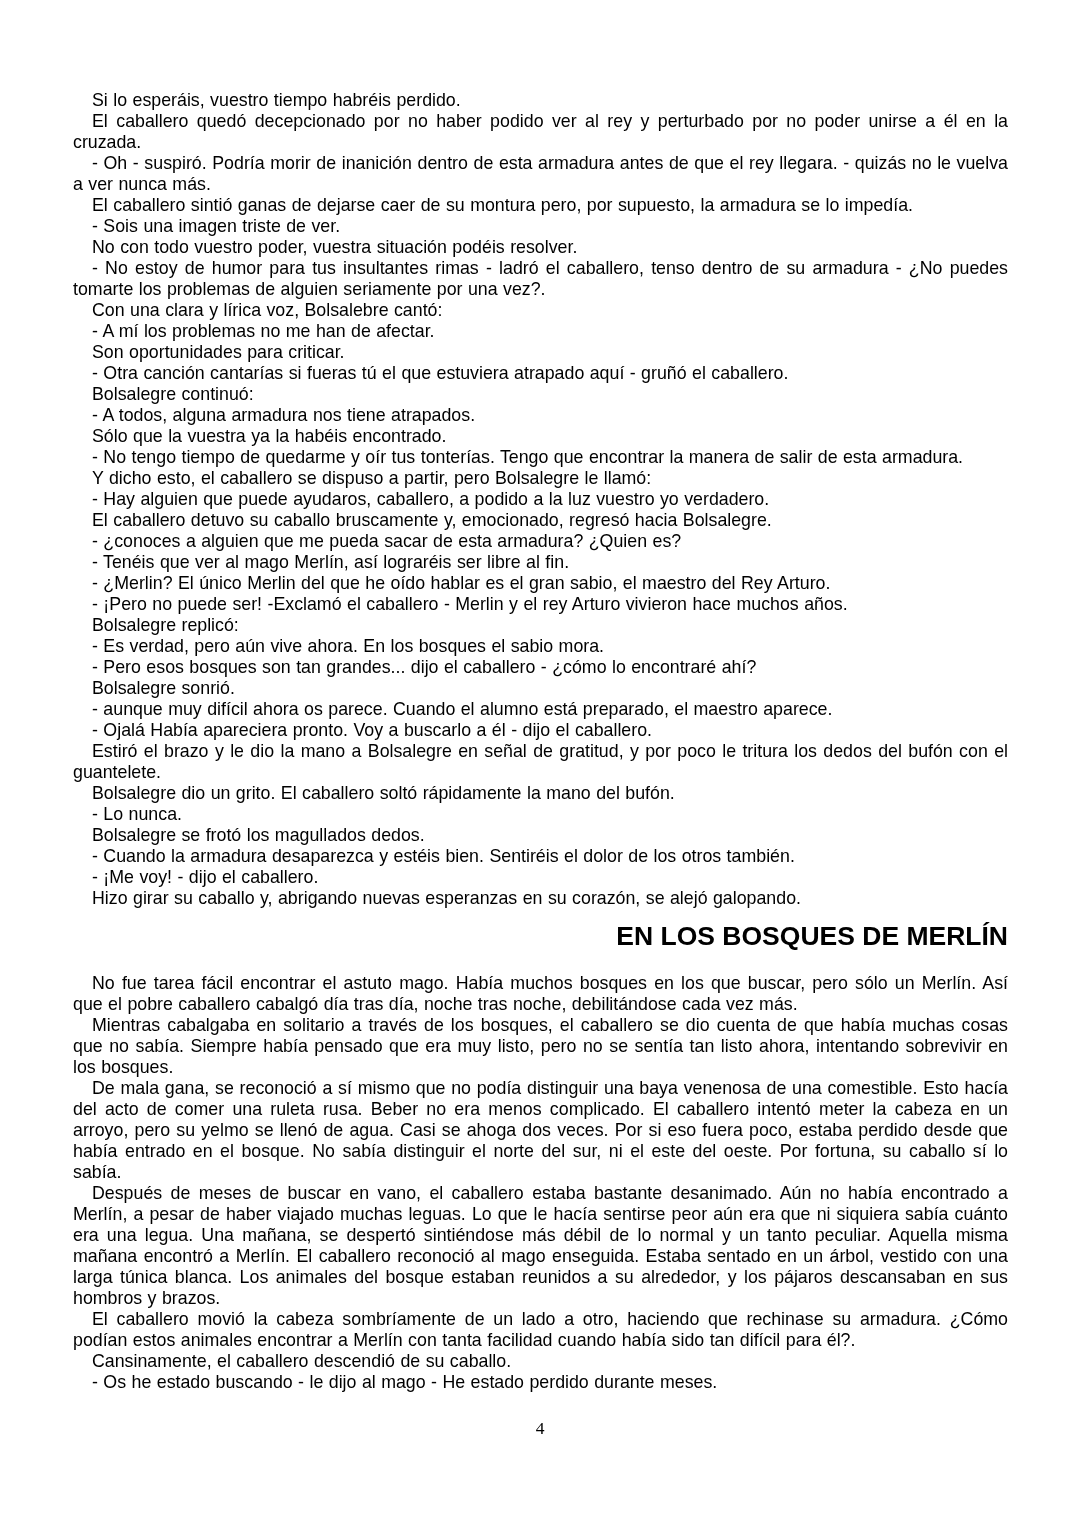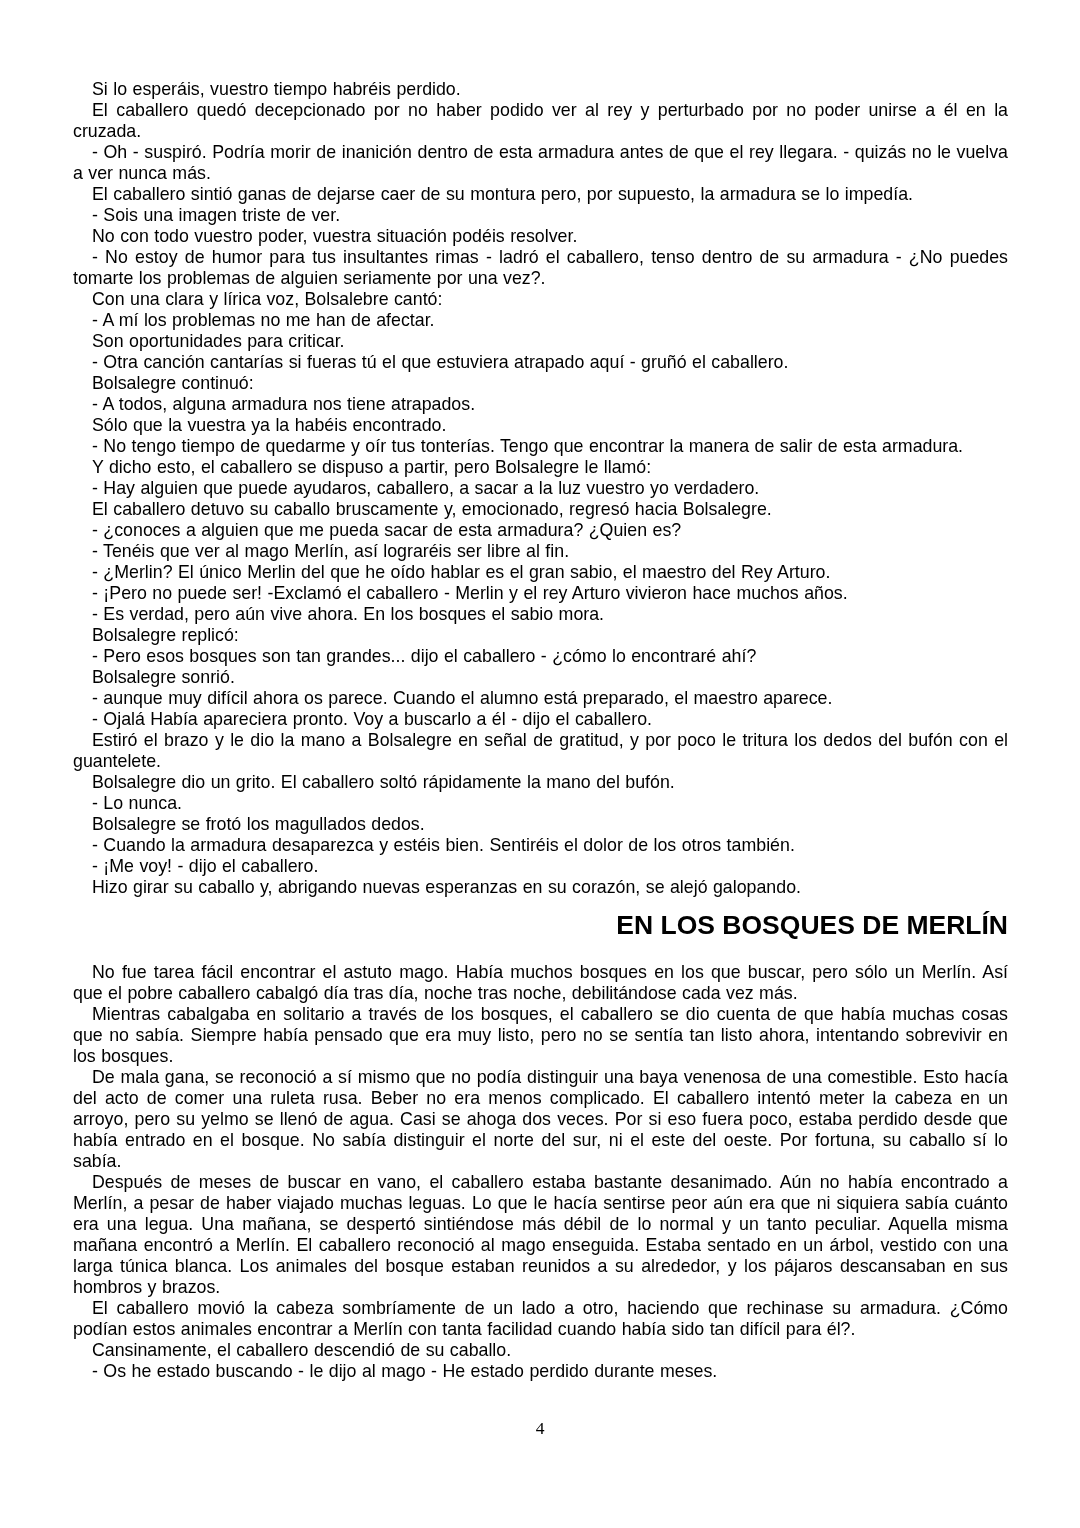--- a/index.html
+++ b/index.html
@@ -12,21 +12,21 @@
     width: 1080px;
     height: 1528px;
     background: #ffffff;
     overflow: hidden;
     font-family: "Liberation Sans", sans-serif;
     color: #000000;
   }
   .content {
     position: absolute;
     left: 73px;
-    top: 79px;
+    top: 90px;
     width: 935px;
   }
   .content p.para {
     margin: 0;
     font-size: 17.8px;
     line-height: 21px;
     text-align: justify;
     text-indent: 19px;
     word-spacing: 0.5px;
   }
@@ -65,28 +65,28 @@
         <p class="para">- No estoy de humor para tus insultantes rimas - ladró el caballero, tenso dentro de su armadura - ¿No puedes tomarte los problemas de alguien seriamente por una vez?.</p>
         <p class="para">Con una clara y lírica voz, Bolsalebre cantó:</p>
         <p class="para">- A mí los problemas no me han de afectar.</p>
         <p class="para">Son oportunidades para criticar.</p>
         <p class="para">- Otra canción cantarías si fueras tú el que estuviera atrapado aquí - gruñó el caballero.</p>
         <p class="para">Bolsalegre continuó:</p>
         <p class="para">- A todos, alguna armadura nos tiene atrapados.</p>
         <p class="para">Sólo que la vuestra ya la habéis encontrado.</p>
         <p class="para">- No tengo tiempo de quedarme y oír tus tonterías. Tengo que encontrar la manera de salir de esta armadura.</p>
         <p class="para">Y dicho esto, el caballero se dispuso a partir, pero Bolsalegre le llamó:</p>
-        <p class="para">- Hay alguien que puede ayudaros, caballero, a sacar a la luz vuestro yo verdadero.</p>
+        <p class="para">- Hay alguien que puede ayudaros, caballero, a podido a la luz vuestro yo verdadero.</p>
         <p class="para">El caballero detuvo su caballo bruscamente y, emocionado, regresó hacia Bolsalegre.</p>
         <p class="para">- ¿conoces a alguien que me pueda sacar de esta armadura? ¿Quien es?</p>
         <p class="para">- Tenéis que ver al mago Merlín, así lograréis ser libre al fin.</p>
         <p class="para">- ¿Merlin? El único Merlin del que he oído hablar es el gran sabio, el maestro del Rey Arturo.</p>
         <p class="para">- ¡Pero no puede ser! -Exclamó el caballero - Merlin y el rey Arturo vivieron hace muchos años.</p>
+        <p class="para">Bolsalegre replicó:</p>
         <p class="para">- Es verdad, pero aún vive ahora. En los bosques el sabio mora.</p>
-        <p class="para">Bolsalegre replicó:</p>
         <p class="para">- Pero esos bosques son tan grandes... dijo el caballero - ¿cómo lo encontraré ahí?</p>
         <p class="para">Bolsalegre sonrió.</p>
         <p class="para">- aunque muy difícil ahora os parece. Cuando el alumno está preparado, el maestro aparece.</p>
         <p class="para">- Ojalá Había apareciera pronto. Voy a buscarlo a él - dijo el caballero.</p>
         <p class="para">Estiró el brazo y le dio la mano a Bolsalegre en señal de gratitud, y por poco le tritura los dedos del bufón con el guantelete.</p>
         <p class="para">Bolsalegre dio un grito. El caballero soltó rápidamente la mano del bufón.</p>
         <p class="para">- Lo nunca.</p>
         <p class="para">Bolsalegre se frotó los magullados dedos.</p>
         <p class="para">- Cuando la armadura desaparezca y estéis bien. Sentiréis el dolor de los otros también.</p>
         <p class="para">- ¡Me voy! - dijo el caballero.</p>

